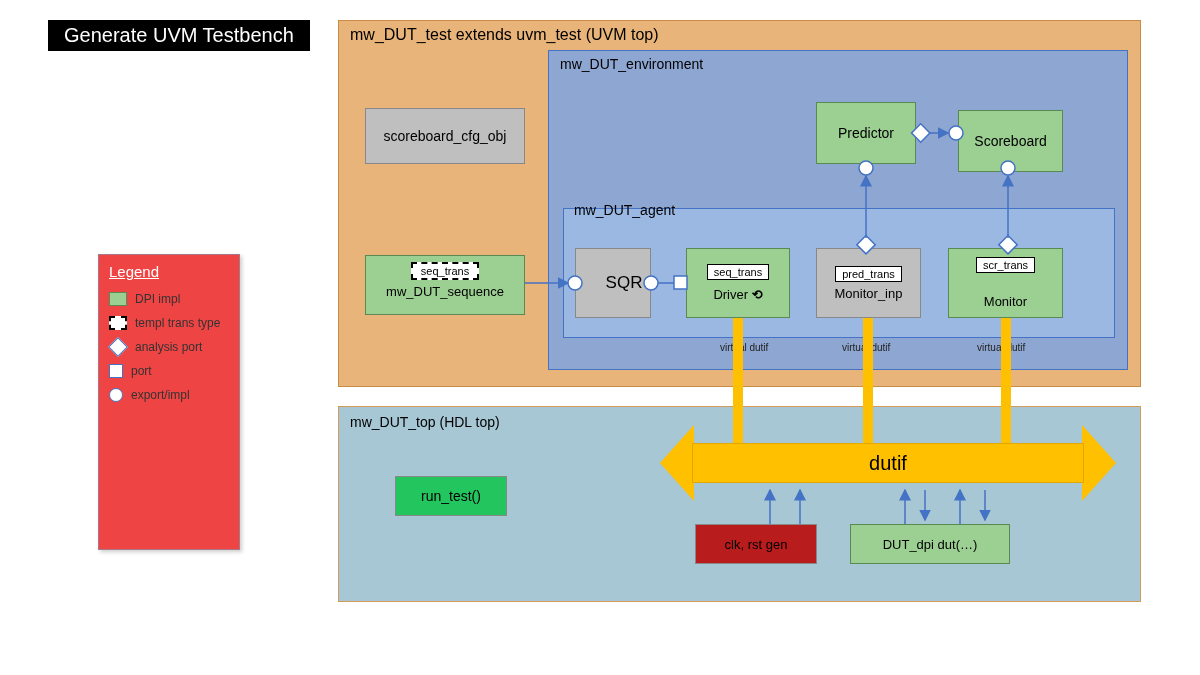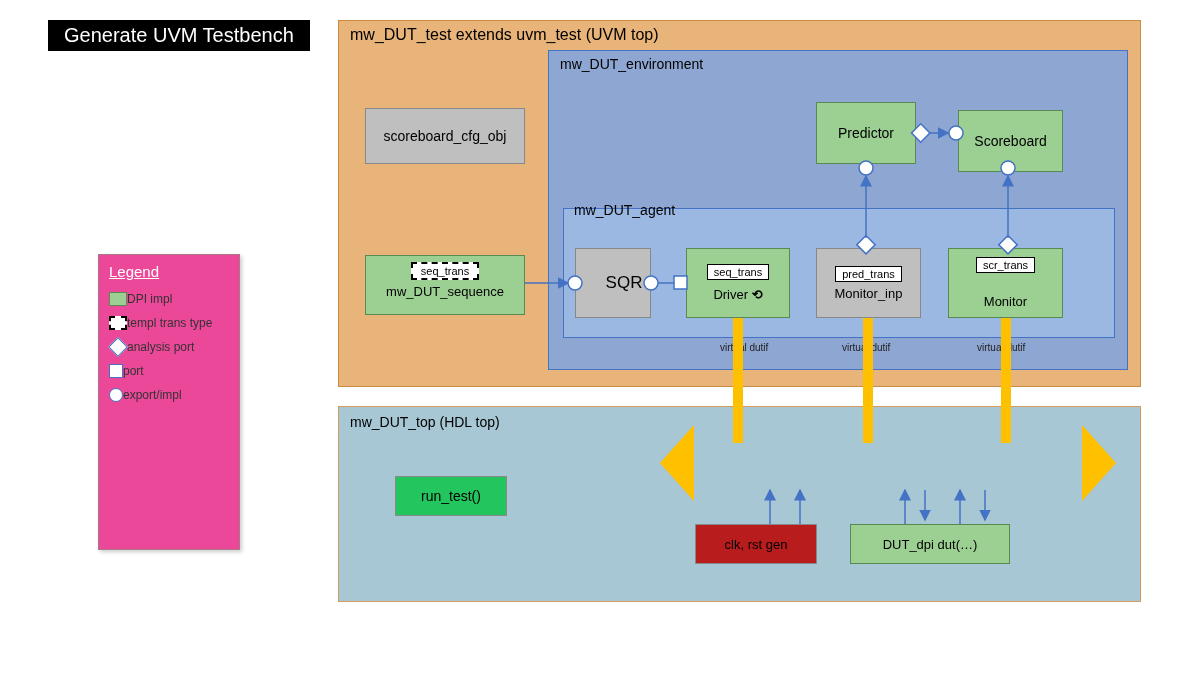--- a/index.html
+++ b/index.html
@@ -16,34 +16,34 @@
   .abs { position: absolute; }
   .title-banner {
     left: 48px; top: 20px;
     background: #000; color: #fff;
     padding: 4px 16px;
     font-size: 20px;
   }
   .legend {
     left: 98px; top: 254px;
     width: 142px; height: 296px;
-    background: #ec4899;
+    background: #ef4444;
     border: 1px solid #a78;
     padding: 8px 10px;
     box-shadow: 2px 2px 4px rgba(0,0,0,.2);
   }
   .legend h4 {
     margin: 0 0 12px 0;
     color: #fff;
     font-size: 15px;
     font-weight: normal;
     text-decoration: underline;
   }
   .legend-row {
-    display: flex; align-items: center; gap: 0;
+    display: flex; align-items: center; gap: 8px;
     font-size: 12px; color: #333; margin: 10px 0;
   }
   .sw-green { width: 18px; height: 14px; background: #9ccf92; border: 1px solid #5a8a54; }
   .sw-dashed { width: 18px; height: 14px; background: #fff; border: 2px dashed #000; }
   .sw-diamond { width: 14px; height: 14px; background: #fff; border: 1px solid #4472c4; transform: rotate(45deg); margin: 0 2px; }
   .sw-square { width: 14px; height: 14px; background: #fff; border: 1px solid #4472c4; }
   .sw-circle { width: 14px; height: 14px; background: #fff; border: 1px solid #4472c4; border-radius: 50%; }
   .uvm-top {
     left: 338px; top: 20px;
     width: 803px; height: 367px;
@@ -269,20 +269,21 @@
 <div class="abs hdl-top"></div>
 <div class="abs hdl-label">mw_DUT_top  (HDL top)</div>
 
 <div class="abs run-test">
   <span>run_test()</span>
 </div>
 
 <div class="abs dutif-wrap">
   <div class="dutif-head-l"></div>
   <div class="dutif-head-r"></div>
+  <div class="dutif-body">dutif</div>
 </div>
 
 <div class="abs clk-rst">
   <span>clk, rst gen</span>
 </div>
 <div class="abs dut-dpi">
   <span>DUT_dpi dut(…)</span>
 </div>
 
 <svg class="connectors">

